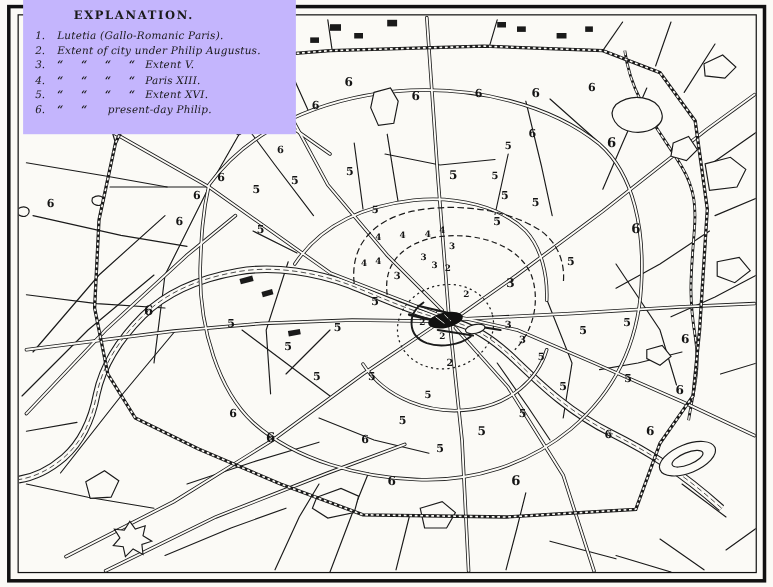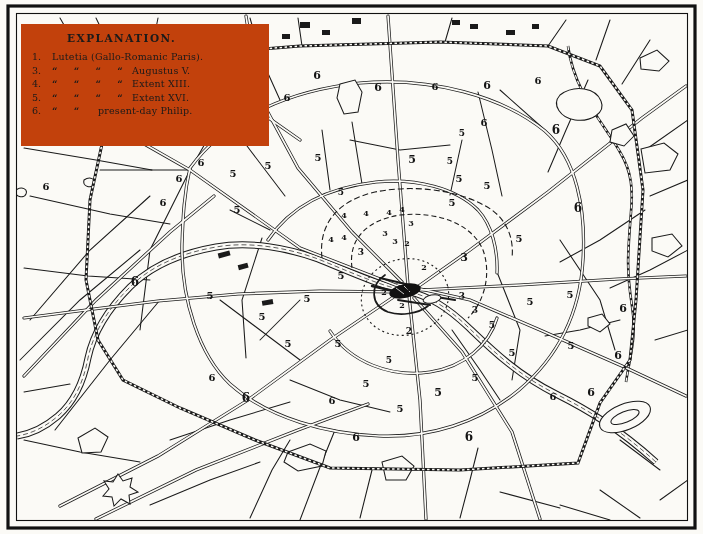--- a/index.html
+++ b/index.html
@@ -3,28 +3,28 @@
 <meta charset="utf-8">
 <style>
   html,body{margin:0;padding:0;background:#e8e8e4;}
   .stage{
     position:relative;width:703px;height:534px;background:#fbfaf6;
     font-family:"DejaVu Serif", serif; color:#1a1a1a; overflow:hidden;
   }
   .stage svg{position:absolute;left:0;top:0;}
   
   .legend{
-    position:absolute;left:21px;top:24px;width:248px;height:122px;
-    background:#c2410c;z-index:5;
+    position:absolute;left:21px;top:0;width:248px;height:122px;
+    background:#c4b5fd;z-index:5;
   }
   .legend-title{
     font-weight:bold;font-size:10.5px;letter-spacing:1.5px;
     margin:8px 0 6px 46px;white-space:nowrap;
   }
-  .legend-row{font-size:9.5px;line-height:13.6px;white-space:nowrap;}
+  .legend-row{font-size:9.5px;line-height:13.6px;white-space:nowrap;font-style:italic;}
   .lnum{display:inline-block;width:20px;padding-left:11px;}
   .dittos{display:inline-block;word-spacing:13px;font-weight:bold;vertical-align:top;}
   .dittos.wide{width:80px;}
   .dittos.narrow{width:46px;}
   .ltext{letter-spacing:.2px;}
   
   #zone-labels{position:absolute;left:0;top:0;width:703px;height:534px;z-index:4;pointer-events:none;}
   .zl{
     position:absolute;transform:translate(-50%,-50%);
     font-family:"DejaVu Serif",serif;font-weight:bold;color:#141414;
@@ -237,24 +237,27 @@
     <rect x="16.5" y="13.5" width="671" height="507" stroke-width="1.1"></rect>
   </g>
 </svg>
 
   <div class="legend">
     <div class="legend-title">EXPLANATION.</div>
     <div class="legend-row">
       <span class="lnum">1.</span><span class="dittos"></span><span class="ltext">Lutetia (Gallo-Romanic Paris).</span>
     </div>
     <div class="legend-row">
-      <span class="lnum">3.</span><span class="dittos wide">“ “ “ “</span><span class="ltext">Augustus V.</span>
-    </div>
-    <div class="legend-row">
-      <span class="lnum">4.</span><span class="dittos wide">“ “ “ “</span><span class="ltext">Extent XIII.</span>
+      <span class="lnum">2.</span><span class="dittos"></span><span class="ltext">Extent of city under Philip Augustus.</span>
+    </div>
+    <div class="legend-row">
+      <span class="lnum">3.</span><span class="dittos wide">“ “ “ “</span><span class="ltext">Extent V.</span>
+    </div>
+    <div class="legend-row">
+      <span class="lnum">4.</span><span class="dittos wide">“ “ “ “</span><span class="ltext">Paris XIII.</span>
     </div>
     <div class="legend-row">
       <span class="lnum">5.</span><span class="dittos wide">“ “ “ “</span><span class="ltext">Extent XVI.</span>
     </div>
     <div class="legend-row">
       <span class="lnum">6.</span><span class="dittos narrow">“ “</span><span class="ltext">present-day Philip.</span>
     </div>
   </div>
 
   <div id="zone-labels">

